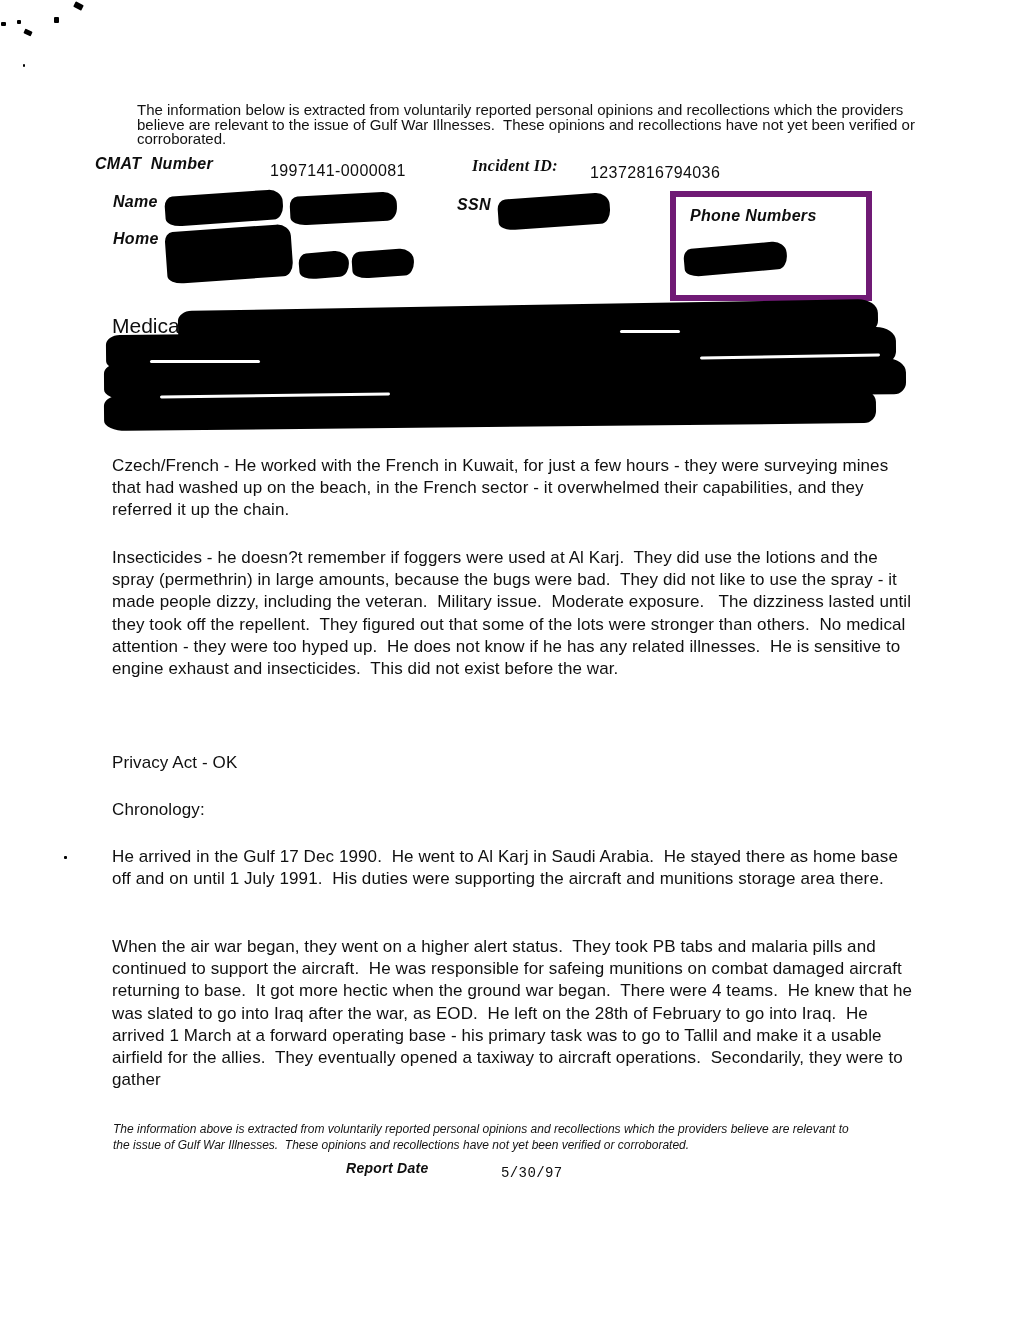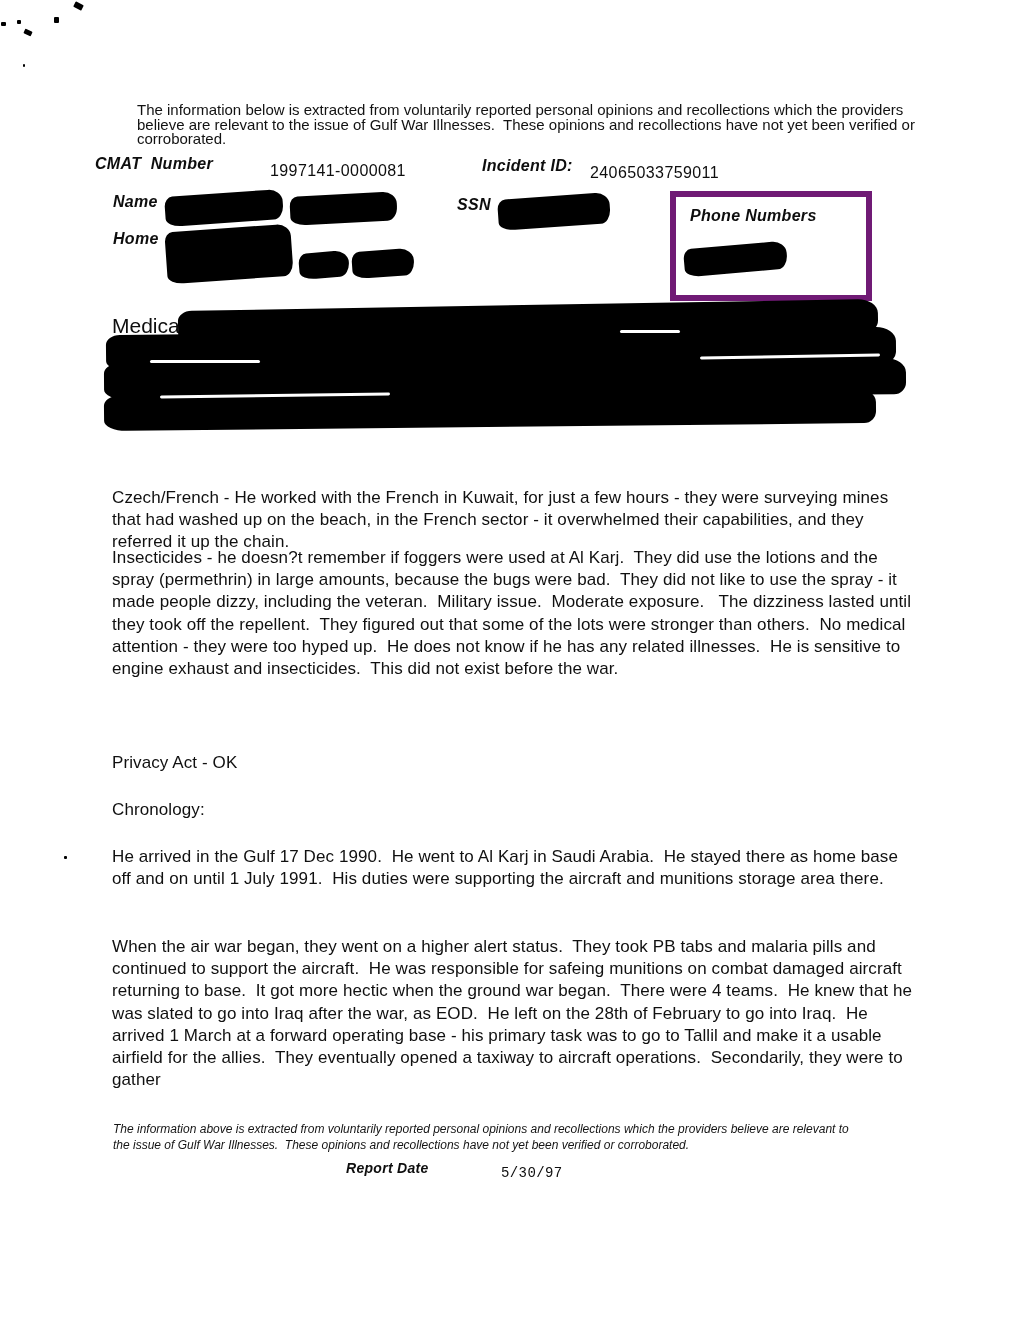--- a/index.html
+++ b/index.html
@@ -110,22 +110,22 @@
   <div class="speck" style="left:17px; top:20px; width:4px; height:4px;"></div>
   <div class="speck" style="left:1px; top:22px; width:5px; height:4px;"></div>
   <div class="speck" style="left:24px; top:30px; width:8px; height:5px; transform:rotate(25deg);"></div>
   <div class="speck" style="left:23px; top:64px; width:2px; height:3px;"></div>
   <div class="speck" style="left:64px; top:856px; width:3px; height:3px;"></div>
 
   <div class="abs header-note pre">The information below is extracted from voluntarily reported personal opinions and recollections which the providers believe are relevant to the issue of Gulf War Illnesses.  These opinions and recollections have not yet been verified or corroborated.</div>
 
   <div class="abs bi pre" style="left:95px; top:155px;">CMAT  Number</div>
   <div class="abs val" style="left:270px; top:162px;">1997141-0000081</div>
-  <div class="abs bi" style="left:482px; top:157px;">Incident ID:</div>
-  <div class="abs val" style="left:590px; top:164px;">24065033759011</div>
+  <div class="abs bi" style="left:472px; top:157px;font-family:Liberation Serif, serif;">Incident ID:</div>
+  <div class="abs val" style="left:590px; top:164px;">12372816794036</div>
 
   <div class="abs bi" style="left:113px; top:193px;">Name</div>
   <div class="redact" style="left:165px; top:193px; width:118px; height:30px; transform:rotate(-4deg);"></div>
   <div class="redact" style="left:290px; top:194px; width:107px; height:29px; transform:rotate(-3deg);"></div>
   <div class="abs bi" style="left:457px; top:196px;">SSN</div>
   <div class="redact" style="left:498px; top:196px; width:112px; height:31px; transform:rotate(-4deg);"></div>
 
   <div class="abs phone-box">
     <span class="bi">Phone Numbers</span>
     <div class="redact" style="left:8px; top:48px; width:103px; height:28px; transform:rotate(-5deg);"></div>
@@ -139,21 +139,21 @@
   <div class="abs medical-label">Medical -</div>
   <div class="stroke" style="left:178px; top:305px; width:700px; height:33px; transform:rotate(-1deg);"></div>
   <div class="stroke" style="left:106px; top:331px; width:790px; height:36px; transform:rotate(-0.6deg);"></div>
   <div class="stroke" style="left:104px; top:361px; width:802px; height:36px; transform:rotate(-0.4deg);"></div>
   <div class="stroke" style="left:104px; top:392px; width:772px; height:35px; transform:rotate(-0.6deg);"></div>
   <div class="gap" style="left:160px; top:394px; width:230px; transform:rotate(-0.8deg);"></div>
   <div class="gap" style="left:150px; top:360px; width:110px;"></div>
   <div class="gap" style="left:700px; top:355px; width:180px; transform:rotate(-1deg);"></div>
   <div class="gap" style="left:620px; top:330px; width:60px;"></div>
 
-  <div class="abs para pre" style="top:455px;margin-top:32px;">Czech/French - He worked with the French in Kuwait, for just a few hours - they were surveying mines that had washed up on the beach, in the French sector - it overwhelmed their capabilities, and they referred it up the chain.</div>
+  <div class="abs para pre" style="top:455px;">Czech/French - He worked with the French in Kuwait, for just a few hours - they were surveying mines that had washed up on the beach, in the French sector - it overwhelmed their capabilities, and they referred it up the chain.</div>
   <div class="abs para pre" style="top:547px;">Insecticides - he doesn?t remember if foggers were used at Al Karj.  They did use the lotions and the spray (permethrin) in large amounts, because the bugs were bad.  They did not like to use the spray - it made people dizzy, including the veteran.  Military issue.  Moderate exposure.   The dizziness lasted until they took off the repellent.  They figured out that some of the lots were stronger than others.  No medical attention - they were too hyped up.  He does not know if he has any related illnesses.  He is sensitive to engine exhaust and insecticides.  This did not exist before the war.</div>
   <div class="abs para pre" style="top:799px;">Chronology:</div>
   <div class="abs para pre" style="top:752px;">Privacy Act - OK</div>
   <div class="abs para pre" style="top:846px;">He arrived in the Gulf 17 Dec 1990.  He went to Al Karj in Saudi Arabia.  He stayed there as home base off and on until 1 July 1991.  His duties were supporting the aircraft and munitions storage area there.</div>
   <div class="abs para pre" style="top:936px;">When the air war began, they went on a higher alert status.  They took PB tabs and malaria pills and continued to support the aircraft.  He was responsible for safeing munitions on combat damaged aircraft returning to base.  It got more hectic when the ground war began.  There were 4 teams.  He knew that he was slated to go into Iraq after the war, as EOD.  He left on the 28th of February to go into Iraq.  He arrived 1 March at a forward operating base - his primary task was to go to Tallil and make it a usable airfield for the allies.  They eventually opened a taxiway to aircraft operations.  Secondarily, they were to gather</div>
 
   <div class="abs footer-note pre">The information above is extracted from voluntarily reported personal opinions and recollections which the providers believe are relevant to the issue of Gulf War Illnesses.  These opinions and recollections have not yet been verified or corroborated.</div>
   <div class="abs bi report-date-label">Report Date</div>
   <div class="abs val report-date-value">5/30/97</div>
 

